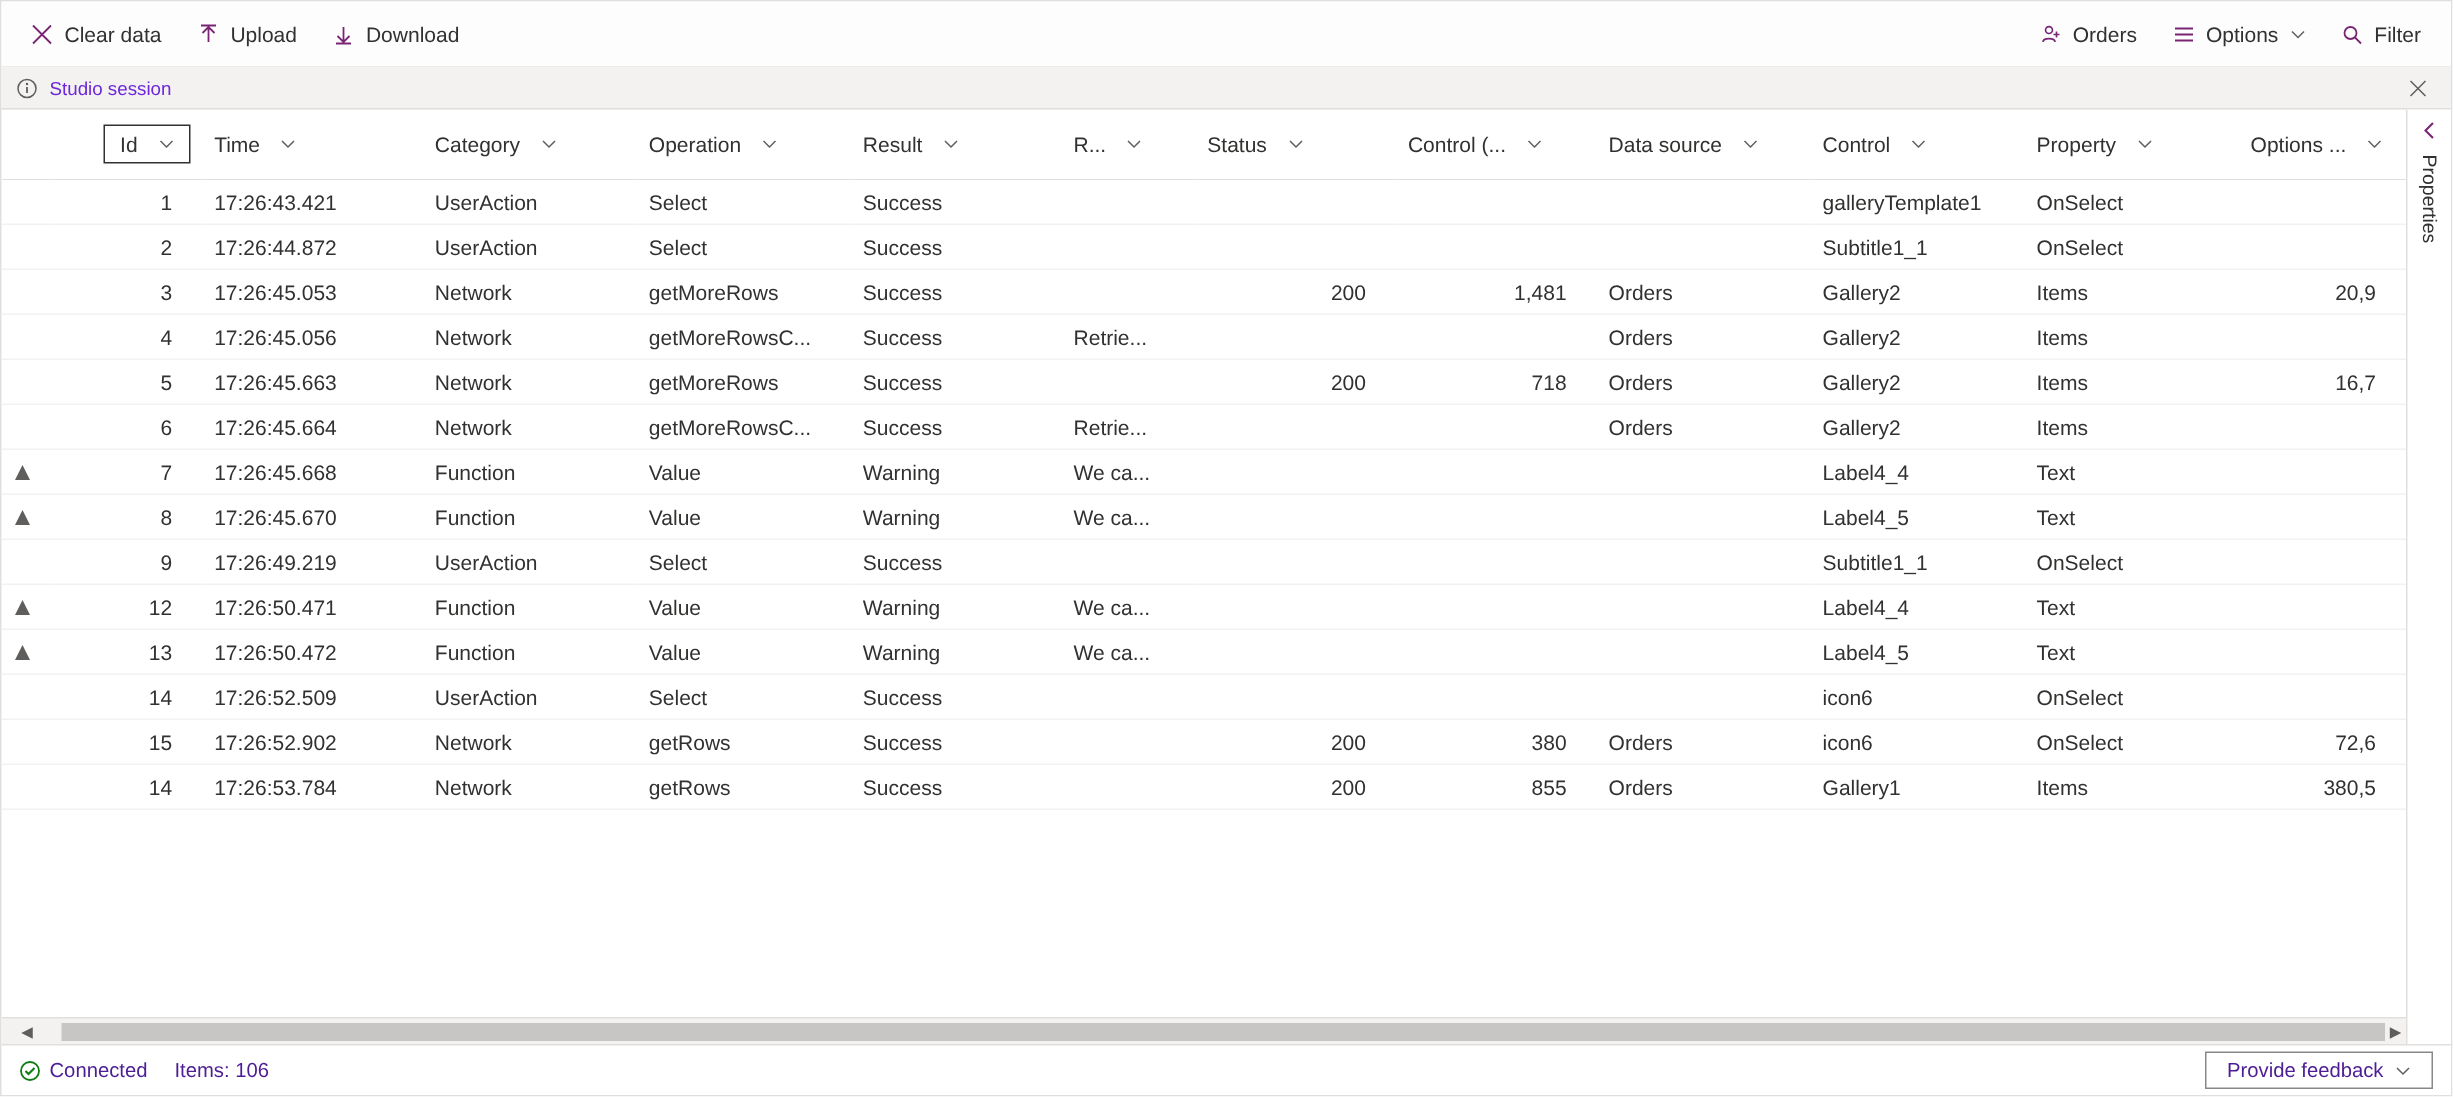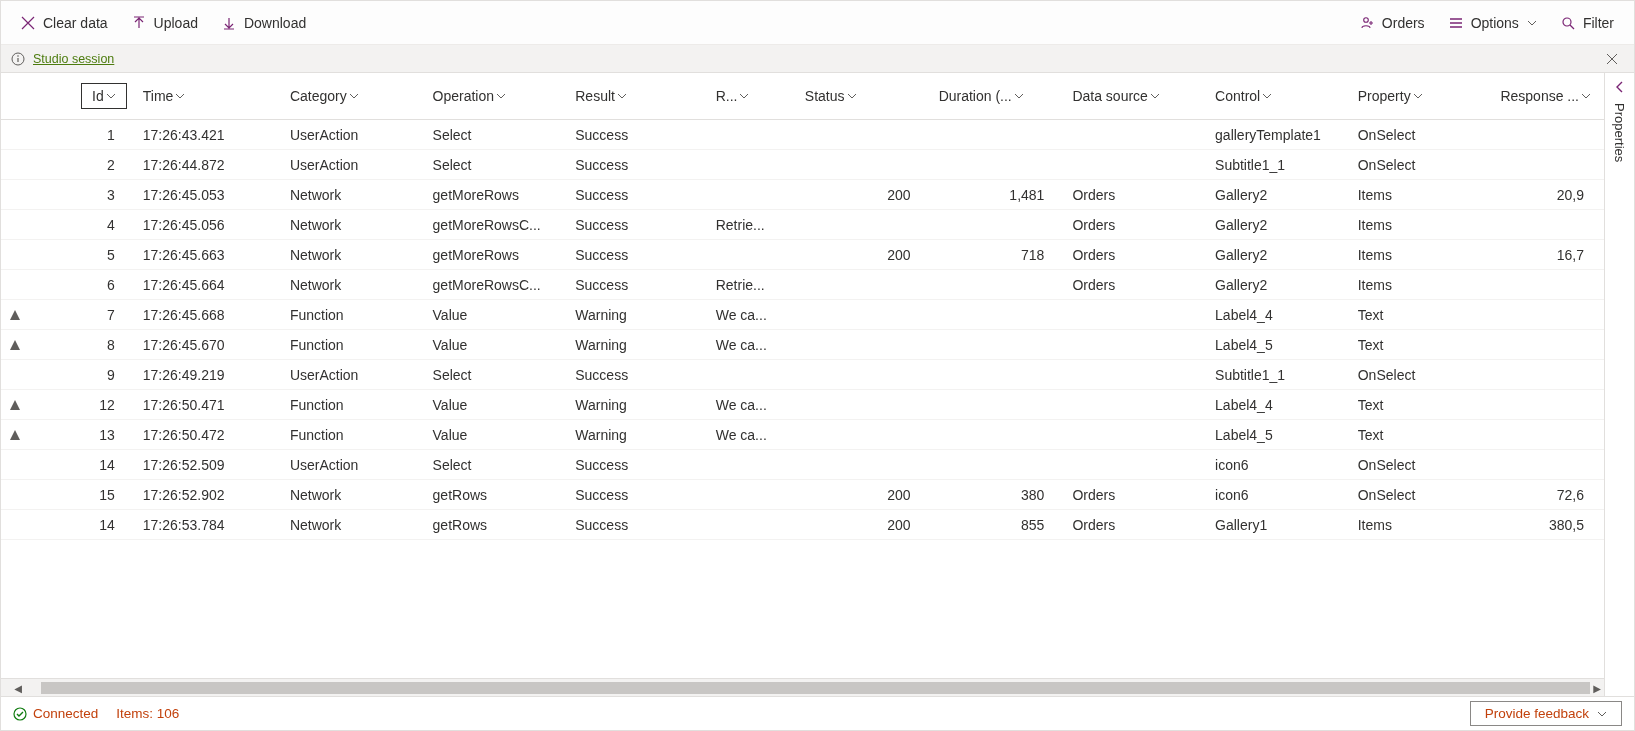--- a/index.html
+++ b/index.html
@@ -7,30 +7,30 @@
 
   .root { display:flex; flex-direction:column; width:100%; height:100%; border:1px solid #e1dfdd; }
 
   
   .toolbar { display:flex; align-items:center; height:44px; padding:0 8px; background:#fdfdfd; border-bottom:1px solid #edebe9; }
   .toolbar .tb-btn { display:flex; align-items:center; gap:8px; padding:0 12px; height:36px; cursor:pointer; color:#7a2574; }
   .toolbar .tb-btn .lbl { color:#323130; }
   .toolbar .spacer { flex:1; }
 
   
-  .sessionbar { display:flex; align-items:center; height:28px; padding:0 10px; background:#f3f2f1; border-bottom:1px solid #e1dfdd; gap:8px; font-size:12.5px; color:#4d7c0f;text-decoration:underline; }
+  .sessionbar { display:flex; align-items:center; height:28px; padding:0 10px; background:#f3f2f1; border-bottom:1px solid #e1dfdd; gap:8px; font-size:12.5px; color:#6d28d9; }
   .sessionbar .close { margin-left:auto; cursor:pointer; color:#605e5c; padding:2px 6px; }
 
   
   .main { flex:1; display:flex; overflow:hidden; }
   .grid-wrap { flex:1; display:flex; flex-direction:column; overflow:hidden; }
   .grid-scroll { flex:1; overflow:auto; }
   table { border-collapse:collapse; width:100%; min-width:1460px; table-layout:fixed; }
   thead th { position:sticky; top:0; background:#fff; text-align:left; font-weight:400; font-size:14px; color:#323130; padding:10px 8px; border-bottom:1px solid #e1dfdd; white-space:nowrap; overflow:hidden; text-overflow:ellipsis; }
-  thead th .hd { display:flex; align-items:center; gap:2px; cursor:pointer; }
+  thead th .hd { display:flex; align-items:center; gap:14px; cursor:pointer; }
   thead th.col-id .hd { border:1px solid #323130; padding:4px 10px; display:inline-flex; }
   tbody td { padding:6px 8px; border-bottom:1px solid #f3f2f1; white-space:nowrap; overflow:hidden; text-overflow:ellipsis; font-size:14px; height:30px; }
   .chev { color:#605e5c; }
   .num { text-align:right; padding-right:20px; }
   .warn { color:#605e5c; }
   .col-warn { width:32px; }
   .col-id   { width:88px; text-align:right; }
   .col-time { width:132px; }
   .col-cat  { width:128px; }
   .col-op   { width:128px; }
@@ -48,21 +48,21 @@
   .hscroll .thumb { position:absolute; left:40px; right:14px; top:3px; height:12px; background:#c8c6c4; }
   .hscroll .arrow { position:absolute; top:0; width:14px; height:18px; display:flex; align-items:center; justify-content:center; color:#605e5c; font-size:10px;}
   .hscroll .arrow.l{ left:10px;} .hscroll .arrow.r{ right:0;}
 
   
   .rightpanel { width:30px; border-left:1px solid #e1dfdd; background:#fff; display:flex; flex-direction:column; align-items:center; padding-top:8px; gap:10px; }
   .rightpanel .chev-l { color:#7a2574; cursor:pointer; }
   .rightpanel .vlabel { writing-mode:vertical-rl; font-size:13px; color:#323130; cursor:pointer; }
 
   
-  .statusbar { display:flex; align-items:center; height:34px; padding:0 12px; border-top:1px solid #e1dfdd; font-size:13.5px; gap:18px; color:#c2410c; }
+  .statusbar { display:flex; align-items:center; height:34px; padding:0 12px; border-top:1px solid #e1dfdd; font-size:13.5px; gap:18px; color:#4c1d95; }
   .statusbar .ok { color:#107c10; }
   .statusbar .feedback { margin-left:auto; border:1px solid #8a8886; padding:4px 14px; display:flex; align-items:center; gap:8px; cursor:pointer; }
 
   svg { display:block; }
 </style>
 </head>
 <body>
 
 <div class="root">
 
@@ -227,21 +227,21 @@
                     <span>Status</span>
                     <span class="chev">
                       <svg width="10" height="10" viewBox="0 0 10 10">
                         <path d="M1 3 L5 7 L9 3" stroke="#605e5c" stroke-width="1" fill="none"></path>
                       </svg>
                     </span>
                   </span>
                 </th>
               <th>
                   <span class="hd">
-                    <span>Duration (...</span>
+                    <span>Control (...</span>
                     <span class="chev">
                       <svg width="10" height="10" viewBox="0 0 10 10">
                         <path d="M1 3 L5 7 L9 3" stroke="#605e5c" stroke-width="1" fill="none"></path>
                       </svg>
                     </span>
                   </span>
                 </th>
               <th>
                   <span class="hd">
                     <span>Data source</span>
@@ -267,21 +267,21 @@
                     <span>Property</span>
                     <span class="chev">
                       <svg width="10" height="10" viewBox="0 0 10 10">
                         <path d="M1 3 L5 7 L9 3" stroke="#605e5c" stroke-width="1" fill="none"></path>
                       </svg>
                     </span>
                   </span>
                 </th>
               <th>
                   <span class="hd">
-                    <span>Response ...</span>
+                    <span>Options ...</span>
                     <span class="chev">
                       <svg width="10" height="10" viewBox="0 0 10 10">
                         <path d="M1 3 L5 7 L9 3" stroke="#605e5c" stroke-width="1" fill="none"></path>
                       </svg>
                     </span>
                   </span>
                 </th>
             </tr>
           </thead>
           <tbody id="grid-body">

